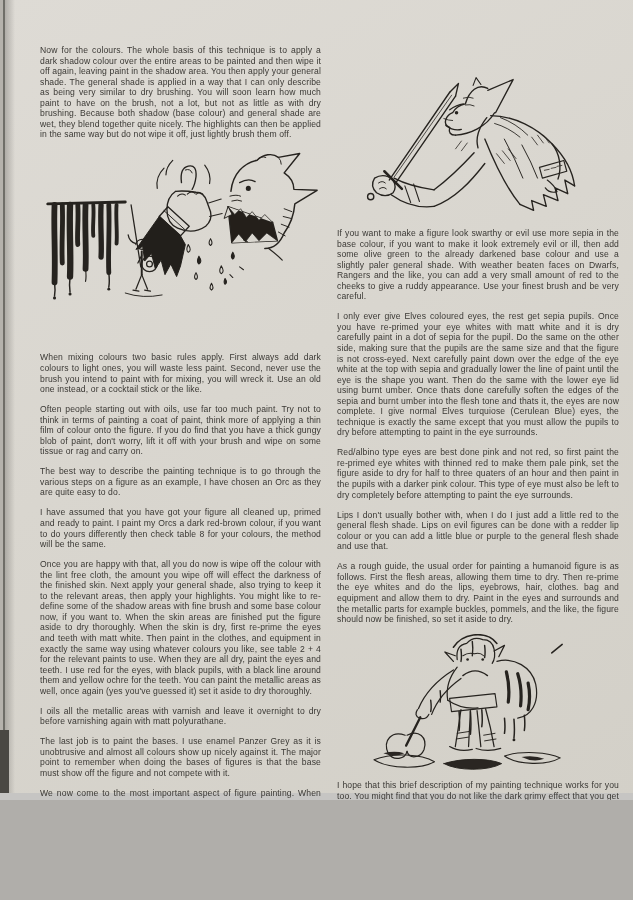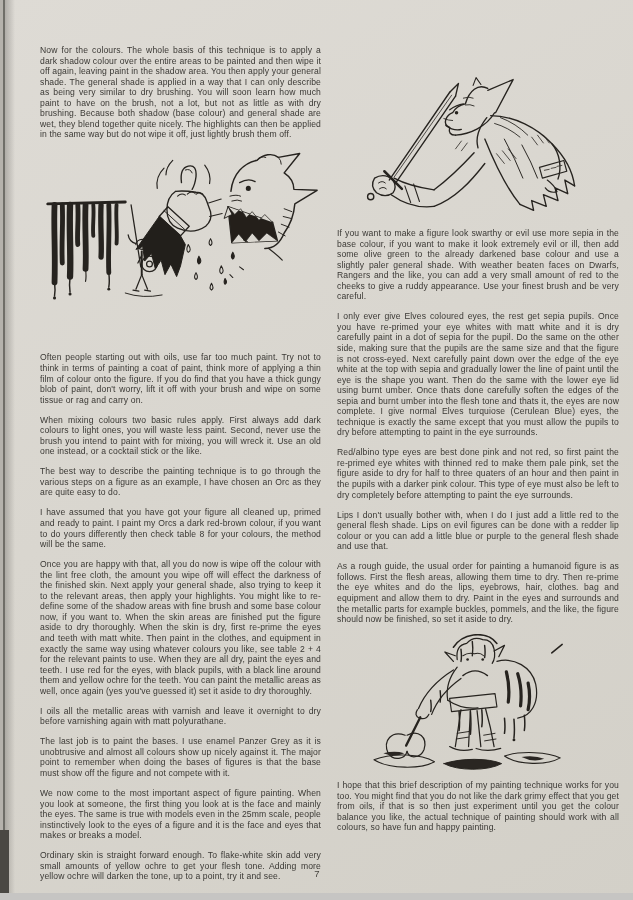--- a/index.html
+++ b/index.html
@@ -1,17 +1,17 @@
 <!DOCTYPE html>
 <html><head>
 <meta charset="utf-8">
 <style>
   html,body{margin:0;padding:0;background:#b0aeaa;}
   .page{
-    position:relative; width:633px; height:900px; overflow:hidden;
+    position:relative; width:633px; height:800px; overflow:hidden;
     background:linear-gradient(150deg,#dedbd5 0%,#d9d6cf 45%,#d3d0c8 100%);
     font-family:"Liberation Sans","DejaVu Sans",sans-serif;
     color:#3a3834;
   }
   .scan-edge-left{position:absolute;left:0;top:0;width:3px;height:900px;background:#b5b2ac;}
   .scan-line{position:absolute;left:3px;top:0;width:2px;height:900px;background:#5c5a55;opacity:.85;}
   .scan-shade{position:absolute;left:5px;top:0;width:10px;height:900px;
     background:linear-gradient(90deg,rgba(90,88,84,.35),rgba(90,88,84,0));}
   .scan-corner{position:absolute;left:0;bottom:0;width:9px;height:70px;background:#4a4843;}
   .scan-edge-bottom{position:absolute;left:0;bottom:0;width:633px;height:7px;background:#c6c5c3;}
@@ -109,22 +109,22 @@
           <path d="M187,119 q-3,6 0,8 q4,-2 0,-8"></path>
           <path d="M199,105 q-3,5 0,7 q3,-2 0,-7" fill="#26231f"></path>
           <path d="M161,126 q-3,5 0,7 q3,-2 0,-7"></path>
           <path d="M177,137 q-3,5 0,7 q3,-2 0,-7"></path>
           <path d="M191,132 q-2,4 0,6 q3,-2 0,-6" fill="#26231f"></path>
           <path d="M206,120 l4,3 M210,92 l4,2 M196,128 l3,3"></path>
         </g>
       </g>
     </svg>
 
+    <p>When mixing colours two basic rules apply. First always add dark colours to light ones, you will waste less paint. Second, never use the brush you intend to paint with for mixing, you will wreck it. Use an old one instead, or a cocktail stick or the like.</p>
     <p>Often people starting out with oils, use far too much paint.  Try not to think in terms of painting a coat of paint, think more of applying a thin film of colour onto the figure. If you do find that you have a thick gungy blob of paint, don't worry, lift it off with your brush and wipe on some tissue or rag and carry on.</p>
-    <p>When mixing colours two basic rules apply. First always add dark colours to light ones, you will waste less paint. Second, never use the brush you intend to paint with for mixing, you will wreck it. Use an old one instead, or a cocktail stick or the like.</p>
     <p>The best way to describe the painting technique is to go through the various steps on a figure as an example, I have chosen an Orc as they are quite easy to do.</p>
     <p>I have assumed that you have got your figure all cleaned up, primed and ready to paint. I paint my Orcs a dark red-brown colour, if you want to do yours differently then check table 8 for your colours, the method will be the same.</p>
     <p>Once you are happy with that, all you do now is wipe off the colour with the lint free cloth, the amount you wipe off will effect the darkness of the finished skin. Next apply your general shade, also trying to keep it to the relevant areas, then apply your highlights. You might like to re-define some of the shadow areas with fine brush and some base colour now, if you want to. When the skin areas are finished put the figure aside to dry thoroughly. When the skin is dry, first re-prime the eyes and teeth with matt white. Then paint in the clothes, and equipment in exactly the same way using whatever colours you like, see table 2 + 4 for the relevant paints to use. When they are all dry, paint the eyes and teeth. I use red for the eyes, with black pupils, with a black line around them and yellow ochre for the teeth. You can paint the metallic areas as well, once again (yes you've guessed it) set it aside to dry thoroughly.</p>
     <p>I oils all the metallic areas with varnish  and leave it overnight to dry before varnishing again with matt polyurathane.</p>
     <p>The last job is to paint the bases. I use enamel Panzer Grey as it is unobtrusive and almost all colours show up nicely against it. The major point to remember when doing the bases of figures is that the base must show off the figure and not compete with it.</p>
     <p>We now come to the most important aspect of figure painting. When you look at someone, the first thing you look at is the face and mainly the eyes. The same is true with models even in the 25mm scale, people instinctively look to the eyes of a figure and it is the face and eyes that makes or breaks a model.</p>
     <p>Ordinary skin is straight forward enough. To flake-white skin add very small amounts of yellow ochre to get your flesh tone. Adding more yellow ochre will darken the tone, up to a point, try it and see.</p>
   </div>
 
   <div class="col col-right">

